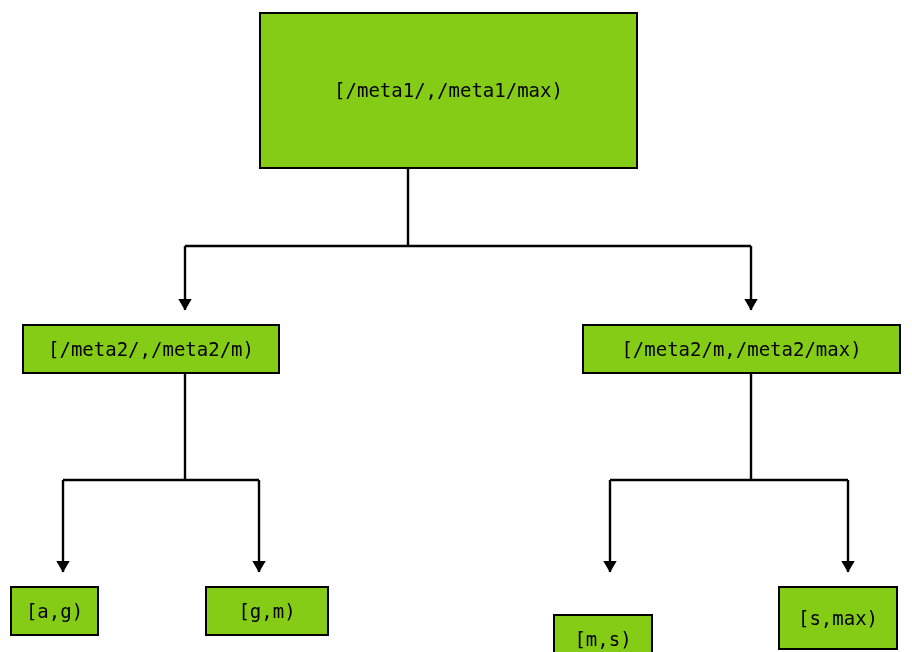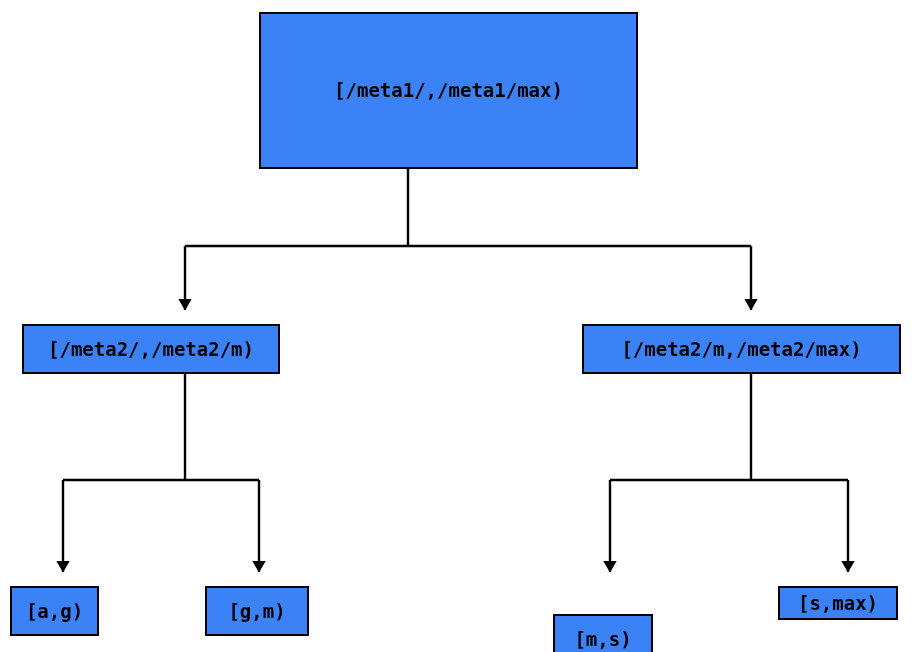--- a/index.html
+++ b/index.html
@@ -21,26 +21,25 @@
     position: absolute;
     left: 0;
     top: 0;
     width: 912px;
     height: 652px;
   }
   .node-box {
     position: absolute;
     box-sizing: border-box;
     border: 2px solid #000000;
-    background: #3b82f6;
+    background: #84cc16;
     display: flex;
     align-items: center;
     justify-content: center;
     z-index: 2;
-    font-weight: bold;
   }
   .node-label {
     font-family: "DejaVu Sans Mono", "Liberation Mono", monospace;
     font-size: 19px;
     line-height: 1;
     color: #000000;
     white-space: pre;
     letter-spacing: 0px;
   }
 </style>
@@ -86,25 +85,25 @@
   </div>
 
   <div class="node-box" style="left:582px; top:324px; width:319px; height:50px;text-align:center;">
     <span class="node-label">[/meta2/m,/meta2/max)</span>
   </div>
 
   <div class="node-box" style="left:10px; top:586px; width:89px; height:50px;">
     <span class="node-label">[a,g)</span>
   </div>
 
-  <div class="node-box" style="left:205px; top:586px; width:104px; height:50px;">
+  <div class="node-box" style="left:205px; top:586px; width:124px; height:50px;">
     <span class="node-label">[g,m)</span>
   </div>
 
   <div class="node-box" style="left:553px; top:586px; width:100px; height:50px;margin-top:28px;">
     <span class="node-label">[m,s)</span>
   </div>
 
-  <div class="node-box" style="left:778px; top:586px; width:120px; height:34px;">
+  <div class="node-box" style="left:778px; top:586px; width:120px; height:64px;">
     <span class="node-label">[s,max)</span>
   </div>
 
 </div>
 
 </body></html>

